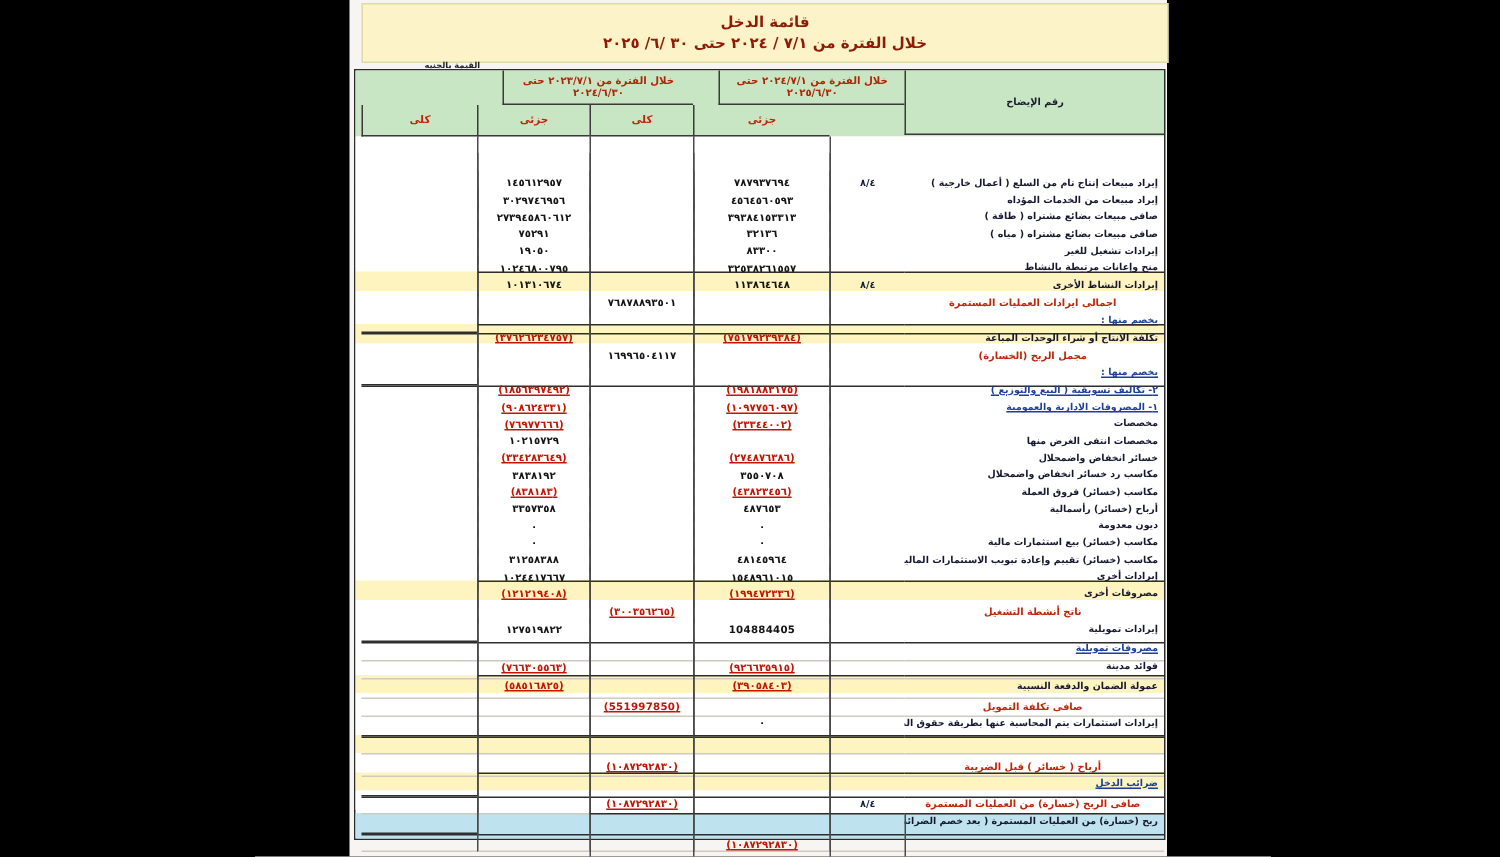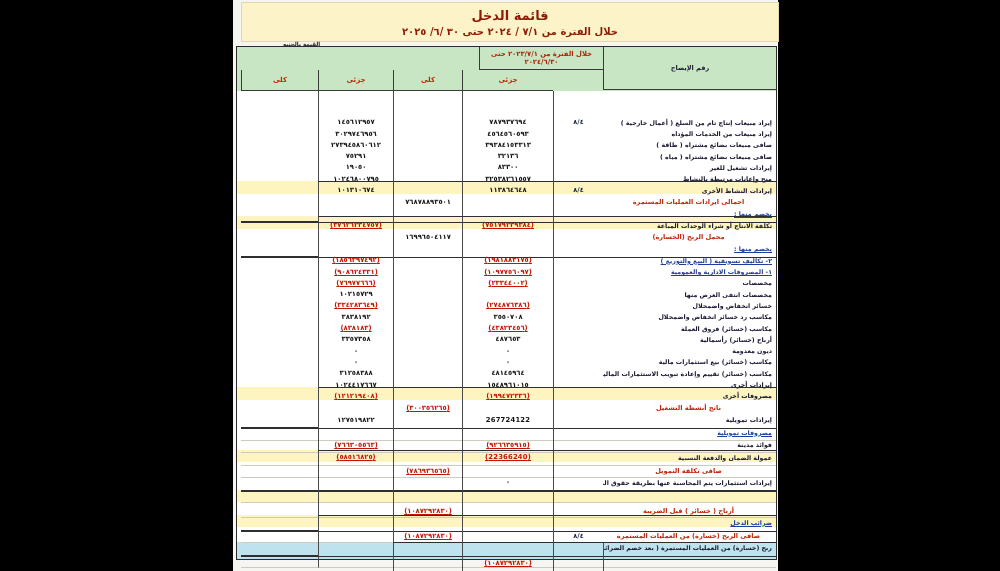--- a/index.html
+++ b/index.html
@@ -9,21 +9,21 @@
   }
   .paper{
     position:absolute;left:233px;top:0;width:545px;height:571px;
     background:#f6f5f1;
   }
   .title-block{
     position:absolute;left:8px;top:2px;width:536px;height:38px;
     background:#fcf4c8;border:1px solid #e0d9a8;
     display:flex;flex-direction:column;justify-content:center;align-items:center;gap:3px;
   }
-  .title-line1{font-size:13px;font-weight:bold;color:#8f1a06;}
+  .title-line1{font-size:10px;font-weight:bold;color:#8f1a06;}
   .title-line2{font-size:10px;font-weight:bold;color:#8f1a06;}
   .currency-note{
     position:absolute;left:50px;top:41px;font-size:5.5px;font-weight:bold;color:#222;
   }
   .table{
     position:absolute;left:3px;top:46px;width:539px;
     border:1.5px solid #2b2b2b;background:#fff;direction:rtl;
   }
   .grid{display:grid;grid-template-columns:173px 50px 91px 69px 75px 77px;direction:rtl;}
   .thead{background:#c8e6c3;}
@@ -71,20 +71,21 @@
   <div class="title-block">
     <div class="title-line1">قائمة الدخل</div>
     <div class="title-line2">خلال الفترة من ٧/١ / ٢٠٢٤ حتى ٣٠ /٦/ ٢٠٢٥</div>
   </div>
 
   <div class="currency-note">القيمة بالجنيه</div>
 
   <div class="table">
     <div class="grid thead">
       <div class="hcell h-note">رقم الإيضاح</div>
+      <div class="hcell h-top h-period">خلال الفترة من ٢٠٢٤/٧/١ حتى ٢٠٢٥/٦/٣٠</div>
       <div class="hcell h-top h-period">خلال الفترة من ٢٠٢٣/٧/١ حتى ٢٠٢٤/٦/٣٠</div>
       <div class="hcell h-sub h-subhead" style="grid-column:3">جزئى</div>
       <div class="hcell h-sub h-subhead">كلى</div>
       <div class="hcell h-sub h-subhead">جزئى</div>
       <div class="hcell h-sub h-subhead">كلى</div>
     </div>
     <div id="tbody">
         <div class="grid row section">
     <div class="cell-statement noleft">إيرادات العمليات المستمرة :</div>
     <div class="cell-note"></div>
@@ -297,21 +298,21 @@
     <div class="cell-statement noleft">ناتج أنشطة التشغيل</div>
     <div class="cell-note"></div>
     <div class="val"></div>
     <div class="val neg">(٣٠٠٣٥٦٢٦٥)</div>
     <div class="val"></div>
     <div class="val">١٠٦٦٣٣٩٨٤٨٤</div>
   </div>
         <div class="grid row lined">
     <div class="cell-statement noleft">إيرادات تمويلية</div>
     <div class="cell-note"></div>
-    <div class="val">267724122</div>
+    <div class="val">104884405</div>
     <div class="val"></div>
     <div class="val">١٢٧٥١٩٨٢٢</div>
     <div class="val"></div>
   </div>
         <div class="grid row bluehead lined">
     <div class="cell-statement noleft">مصروفات تمويلية</div>
     <div class="cell-note"></div>
     <div class="val"></div>
     <div class="val"></div>
     <div class="val"></div>
@@ -321,30 +322,30 @@
     <div class="cell-statement noleft">فوائد مدينة</div>
     <div class="cell-note"></div>
     <div class="val neg">(٩٢٦٦٣٥٩١٥)</div>
     <div class="val"></div>
     <div class="val neg">(٧٦٦٣٠٥٥٦٣)</div>
     <div class="val"></div>
   </div>
         <div class="grid row lined">
     <div class="cell-statement noleft">عمولة الضمان والدفعة النسبية</div>
     <div class="cell-note"></div>
-    <div class="val neg">(22366240)</div>
+    <div class="val neg">(٣٩٠٥٨٤٠٣)</div>
     <div class="val"></div>
     <div class="val neg">(٥٨٥١٦٨٢٥)</div>
     <div class="val"></div>
   </div>
         <div class="grid row subtotal">
     <div class="cell-statement noleft">صافى تكلفة التمويل</div>
     <div class="cell-note"></div>
     <div class="val"></div>
-    <div class="val neg">(٧٨٦٩٣٦٥٦٥)</div>
+    <div class="val neg">(551997850)</div>
     <div class="val"></div>
     <div class="val neg">(٦٩٧٣٣٧٥٦٦)</div>
   </div>
         <div class="grid row lined tall">
     <div class="cell-statement noleft">إيرادات استثمارات يتم المحاسبة عنها بطريقة حقوق الملكية</div>
     <div class="cell-note"></div>
     <div class="val">٠</div>
     <div class="val"></div>
     <div class="val"></div>
     <div class="val"></div>

